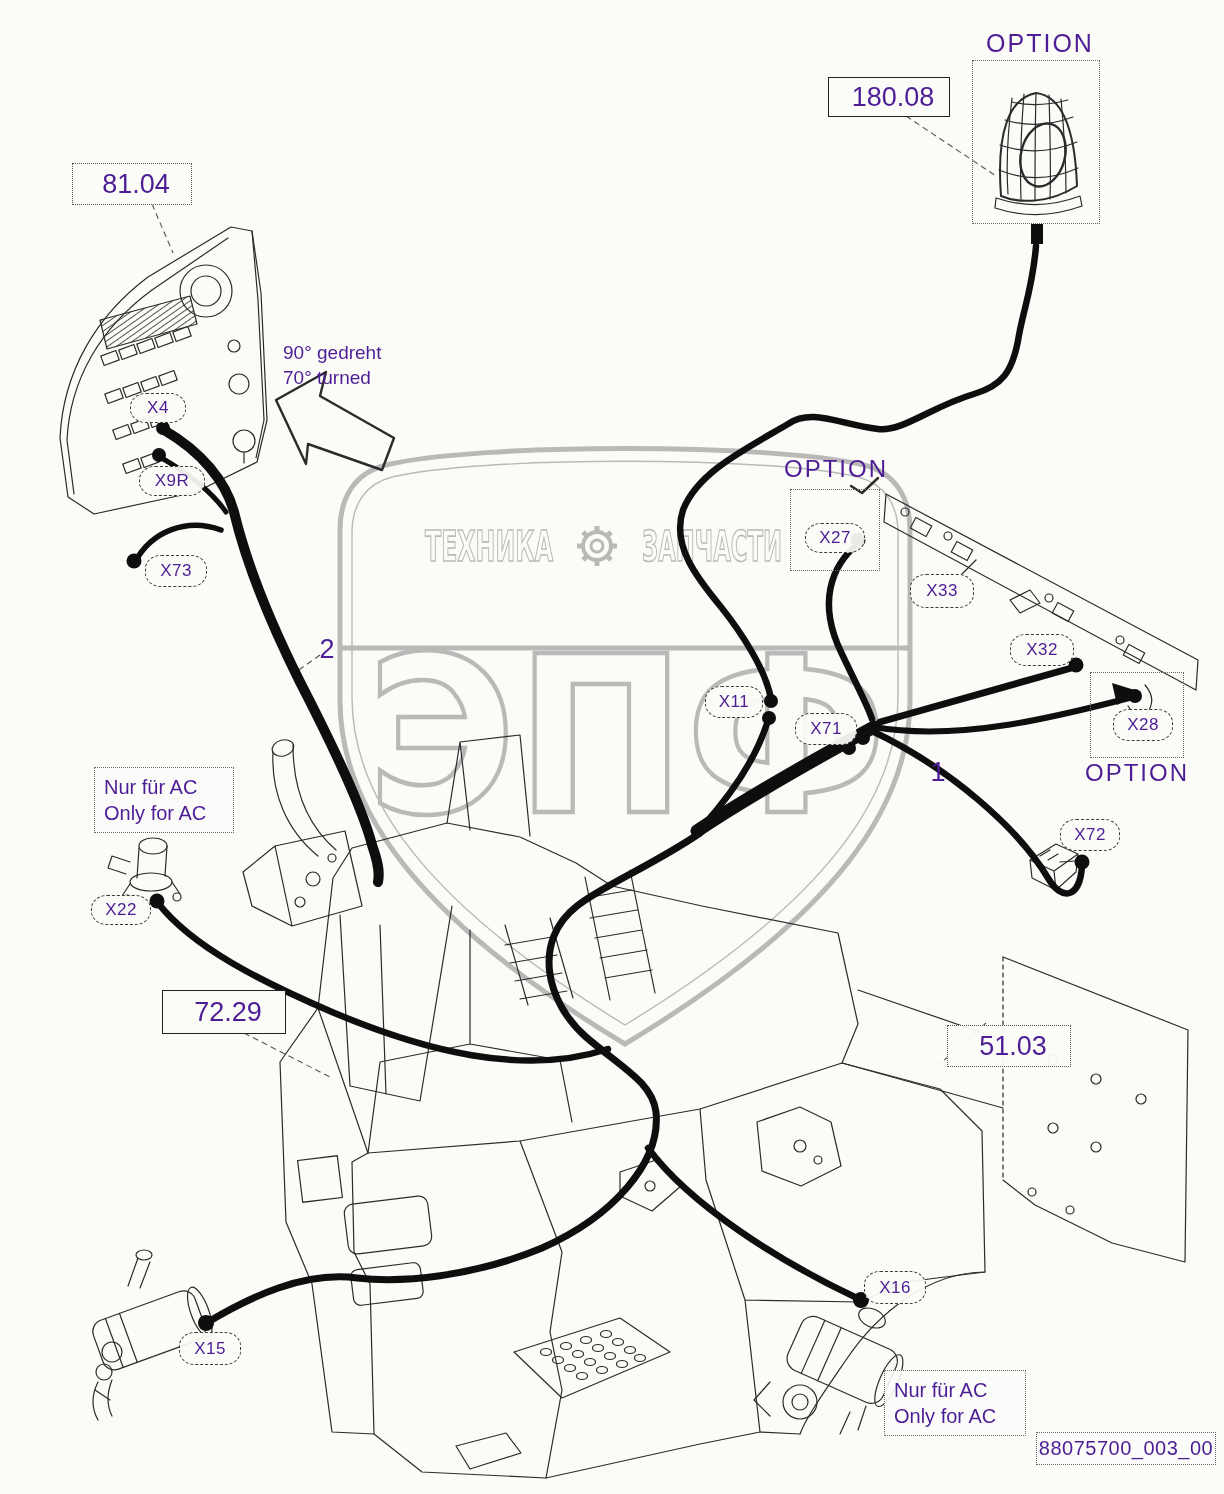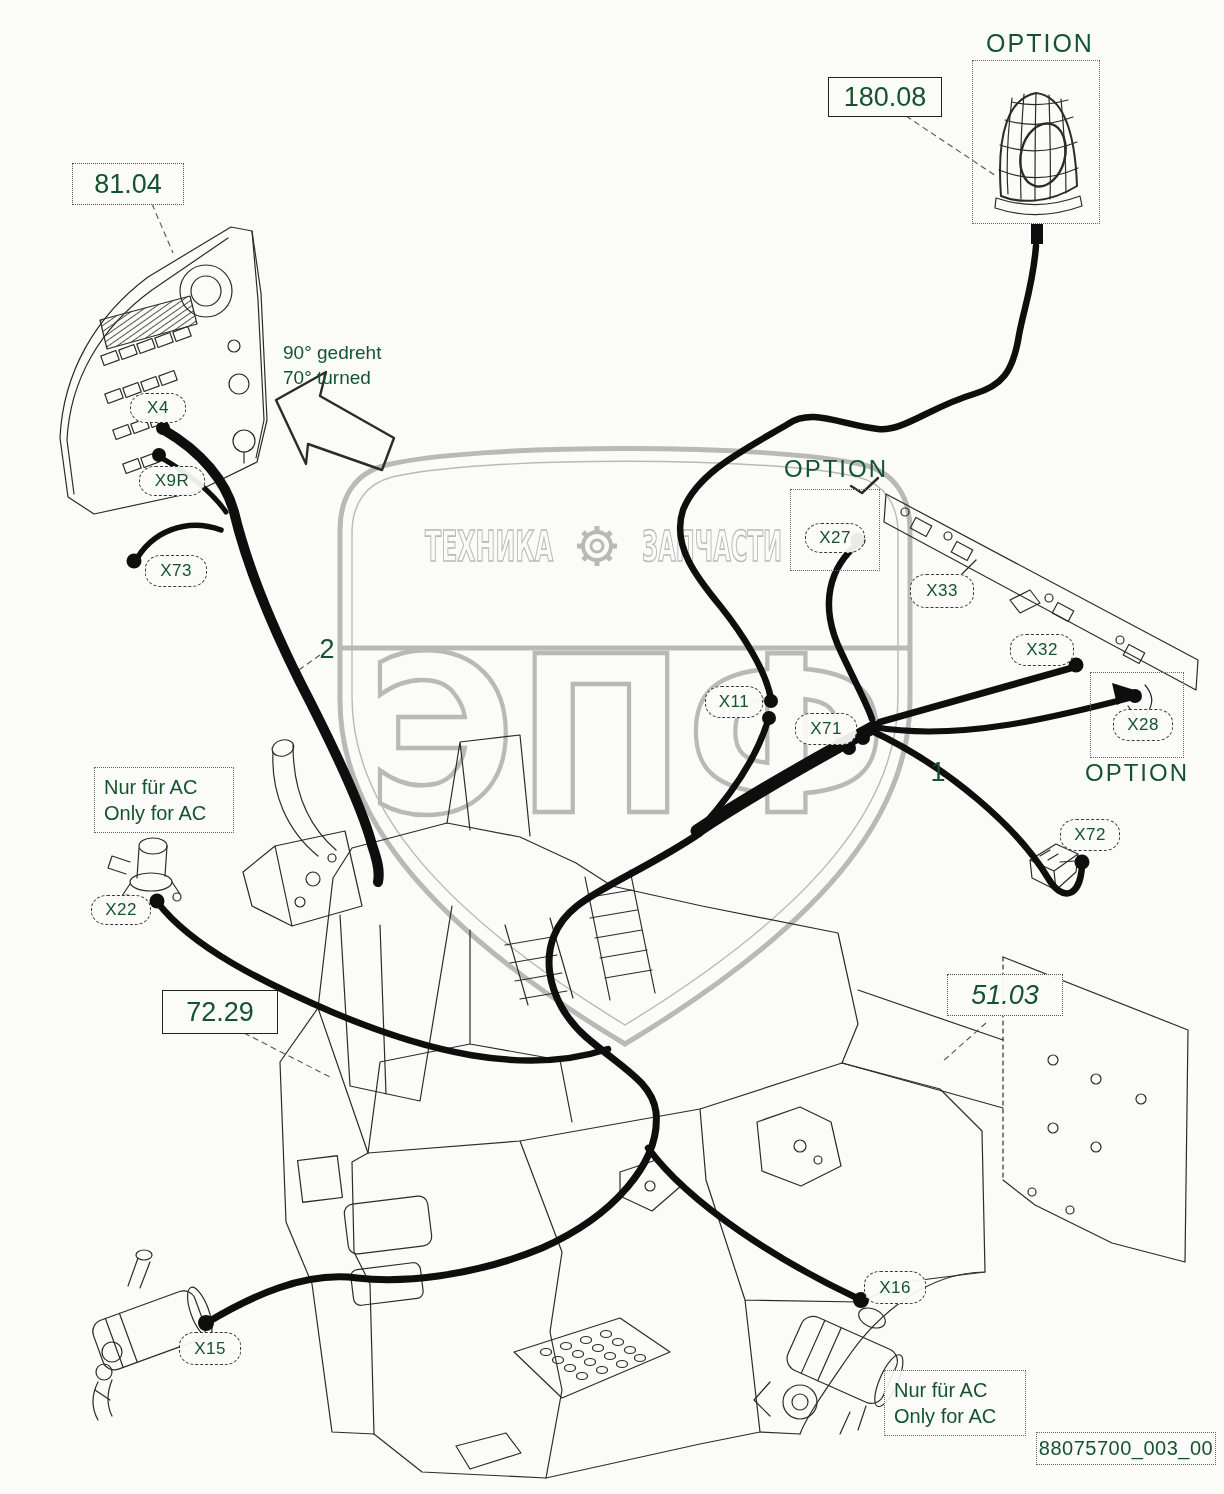--- a/index.html
+++ b/index.html
@@ -1,23 +1,23 @@
 <!DOCTYPE html>
 <html><head>
 <meta charset="utf-8">
 <style>
   html,body{margin:0;padding:0;}
   body{width:1224px;height:1494px;overflow:hidden;}
   #stage{position:relative;width:1224px;height:1494px;background:#fbfbf8;font-family:"Liberation Sans",sans-serif;}
   #art{position:absolute;left:0;top:0;}
   .lbl{position:absolute;display:flex;align-items:center;justify-content:center;
-       color:#14532d;font-family:"Liberation Sans",sans-serif;white-space:nowrap;}
+       color:#4c1d95;font-family:"Liberation Sans",sans-serif;white-space:nowrap;}
   .oval{border:1.6px dashed #3a3a3a;border-radius:16px/14px;background:rgba(251,251,248,.93);
         font-size:17px;letter-spacing:.5px;}
-  .refbox{border:1.9px solid #222;background:rgba(251,251,248,.95);font-size:27px;}
+  .refbox{border:1.9px solid #222;background:rgba(251,251,248,.95);font-size:27px;padding-left:8px;}
   .refbox.dotted{border:1.9px dotted #555;}
   .dashrect{border:1.6px dotted #666;background:transparent;}
   .opt{font-size:25px;letter-spacing:2px;background:transparent;}
   .num{font-size:27px;background:transparent;}
   .notebox{border:1.6px dotted #666;background:rgba(251,251,248,.9);font-size:20px;line-height:1.32;
            flex-direction:column;align-items:flex-start;justify-content:center;padding:3px 9px;}
   .docbox{border:1.6px dotted #666;background:rgba(251,251,248,.9);font-size:20px;letter-spacing:.5px;}
   .plain{background:transparent;font-size:19px;line-height:1.3;flex-direction:column;align-items:flex-start;}
 </style>
 </head>
@@ -274,21 +274,21 @@
 
   <div class="lbl refbox dotted" style="left:72px;top:163px;width:110px;height:40px;">
     <span>81.04</span>
   </div>
   <div class="lbl refbox" style="left:828px;top:77px;width:112px;height:38px;">
     <span>180.08</span>
   </div>
   <div class="lbl refbox" style="left:162px;top:990px;width:114px;height:42px;">
     <span>72.29</span>
   </div>
-  <div class="lbl refbox dotted" style="left:947px;top:974px;width:114px;height:40px;font-style:italic;">
+  <div class="lbl refbox dotted" style="left:947px;top:1025px;width:114px;height:40px;">
     <span>51.03</span>
   </div>
   <div class="lbl docbox" style="left:1036px;top:1432px;width:178px;height:31px;">
     <span>88075700_003_00</span>
   </div>
 
   <div class="lbl opt" style="left:985px;top:28px;width:110px;height:30px;">OPTION</div>
   <div class="lbl opt" style="left:786px;top:454px;width:100px;height:30px;font-size:24px;">OPTION</div>
   <div class="lbl opt" style="left:1086px;top:758px;width:102px;height:30px;font-size:24px;">OPTION</div>
 

